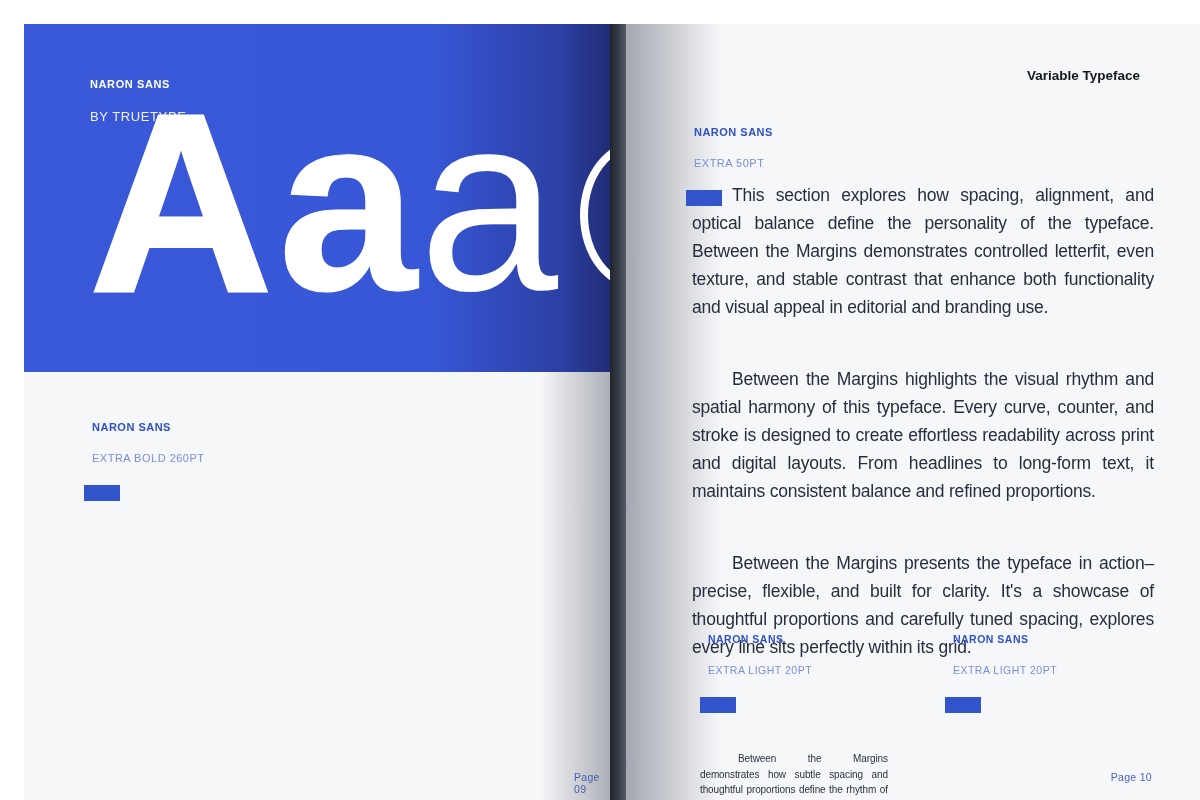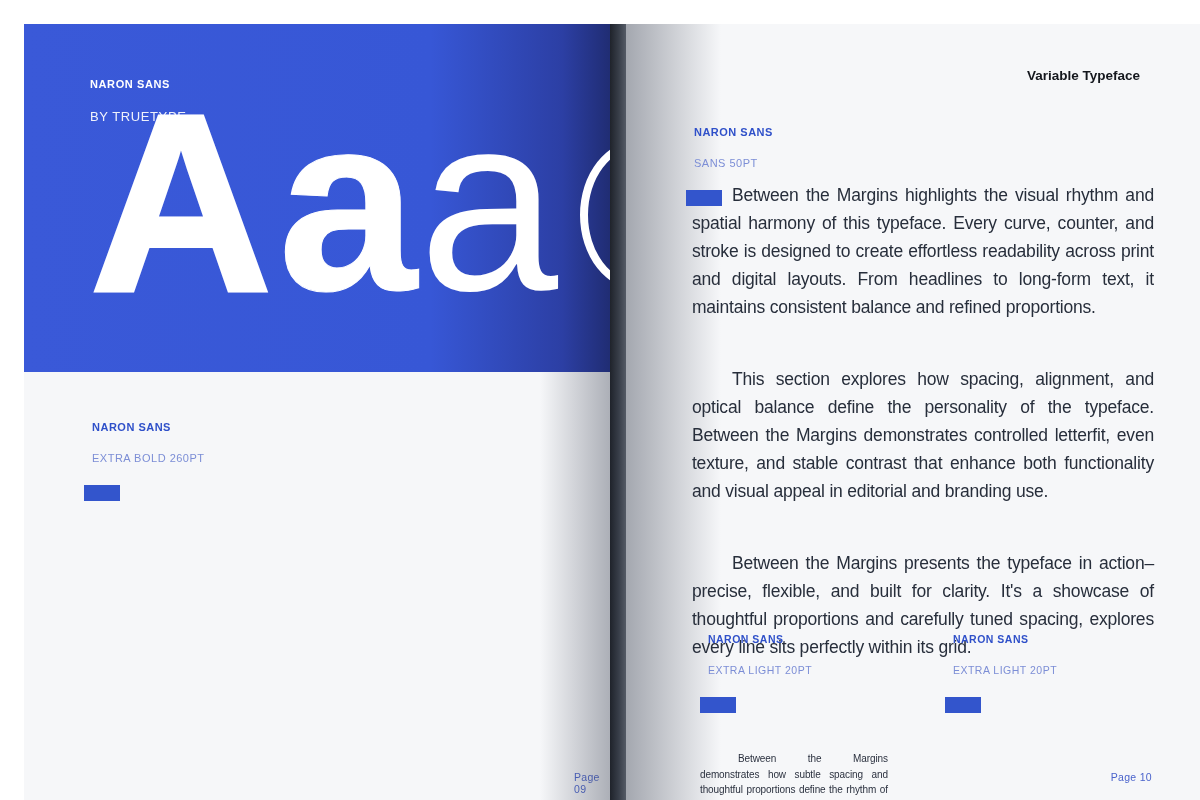--- a/index.html
+++ b/index.html
@@ -98,27 +98,27 @@
 
   <div class="spine"></div>
 
   <div class="right-page">
     <div class="right-spine-shadow"></div>
 
     <div class="rp-header">Variable Typeface</div>
 
     <div class="spec-label right-label">
       <div class="name">NARON SANS</div>
-      <div class="style">SANS 50PT</div>
+      <div class="style">EXTRA 50PT</div>
       <div class="rule"></div>
     </div>
 
     <div class="body-copy">
+      <p>This section explores how spacing, alignment, and optical balance define the personality of the typeface. Between the Margins demonstrates controlled letterfit, even texture, and stable contrast that enhance both functionality and visual appeal in editorial and branding use.</p>
       <p>Between the Margins highlights the visual rhythm and spatial harmony of this typeface. Every curve, counter, and stroke is designed to create effortless readability across print and digital layouts. From headlines to long-form text, it maintains consistent balance and refined proportions.</p>
-      <p>This section explores how spacing, alignment, and optical balance define the personality of the typeface. Between the Margins demonstrates controlled letterfit, even texture, and stable contrast that enhance both functionality and visual appeal in editorial and branding use.</p>
       <p>Between the Margins presents the typeface in action–precise, flexible, and built for clarity. It's a showcase of thoughtful proportions and carefully tuned spacing, explores every line sits perfectly within its grid.</p>
     </div>
 
     <div class="mini-cols">
       <div class="mini-col">
         <div class="spec-label">
           <div class="name">NARON SANS</div>
           <div class="style">EXTRA LIGHT 20PT</div>
           <div class="rule"></div>
         </div>

